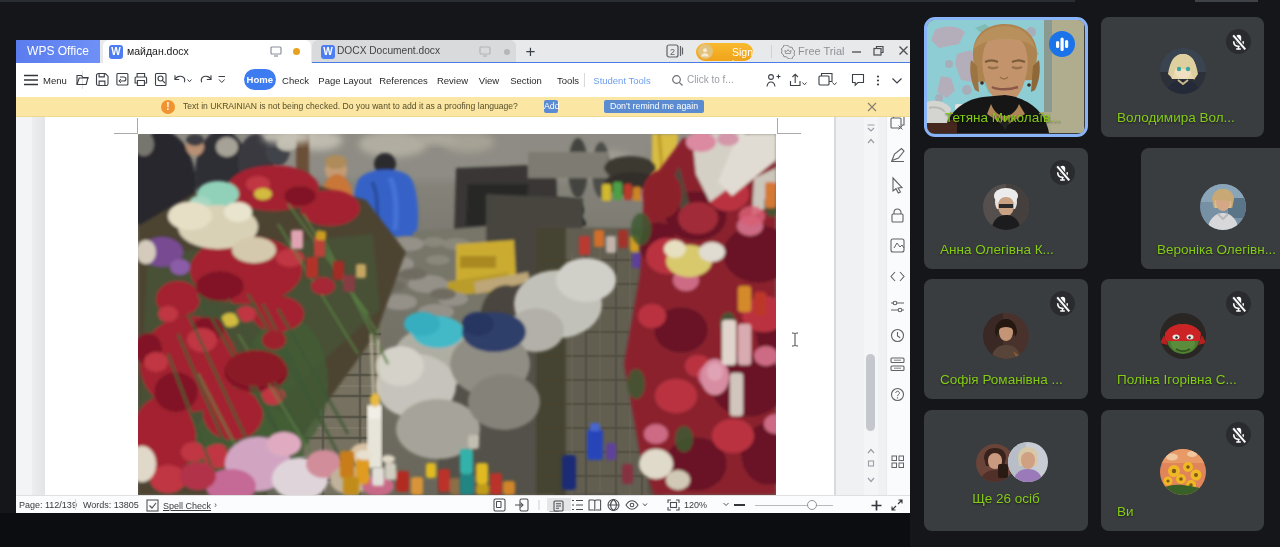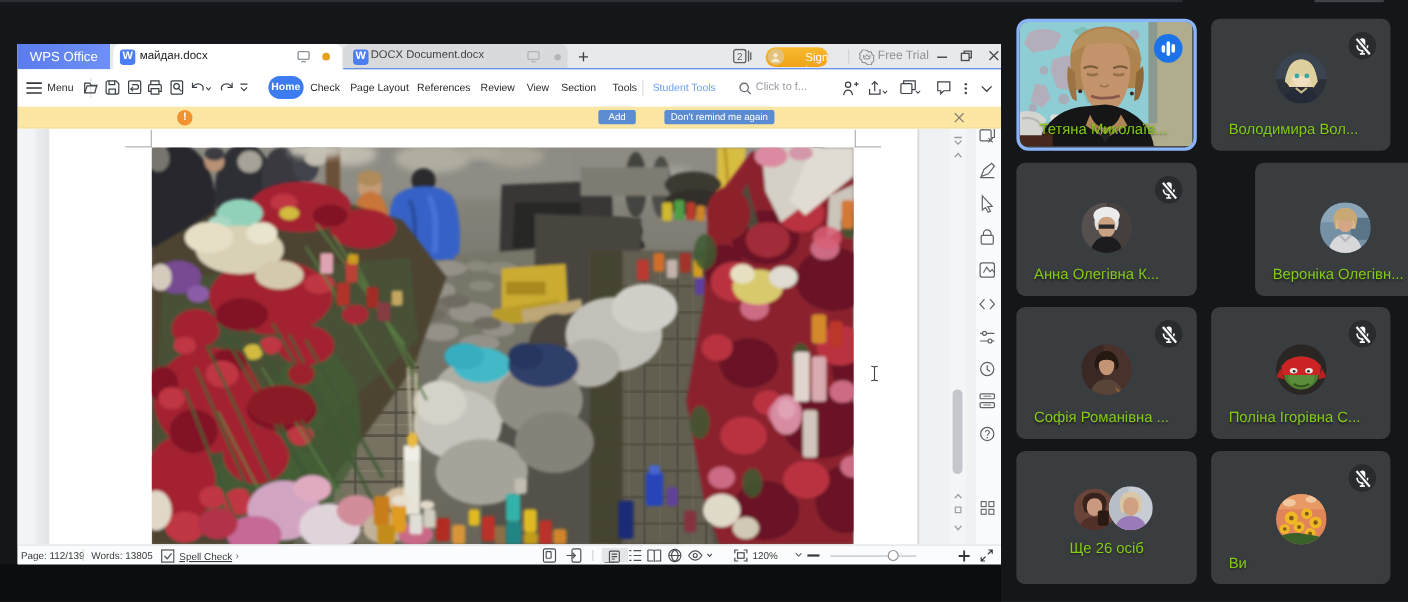--- a/index.html
+++ b/index.html
@@ -192,21 +192,22 @@
             <circle cx="112" cy="4.5" r="1.1"></circle>
             <circle cx="112" cy="8.5" r="1.1"></circle>
             <circle cx="112" cy="12.5" r="1.1"></circle>
           </g>
         <path d="M126.5 6.5l4.5 4.5 4.5-4.5" fill="none" stroke="#3c4046" stroke-width="1.2"></path>
       </svg>
     </div>
 
     <div id="ybar">
       <div class="abs" style="left:145px;top:2.8px;width:14px;height:14px;border-radius:50%;background:#f09330;color:#fff;font-size:10px;font-weight:bold;text-align:center;line-height:14px;">!</div>
-      <div class="ybtn" style="left:528px;width:34px;">Add</div>
+      <div class="txt">Text in UKRAINIAN is not being checked. Do you want to add it as a proofing language?</div>
+      <div class="ybtn" style="left:528px;width:14px;">Add</div>
       <div class="ybtn" style="left:588px;width:100px;">Don't remind me again</div>
       <svg class="abs" style="left:850px;top:4px;" width="12" height="12" viewBox="0 0 12 12">
           <path d="M2 2l8 8M10 2l-8 8" stroke="#8a8070" stroke-width="1.2"></path>
         </svg>
     </div>
 
     <div id="docarea">
       <div class="abs" style="left:0;top:0;width:16px;height:378.5px;background:#f2f4f6;"></div>
       <div class="abs" style="left:16px;top:0;width:13px;height:378.5px;background:linear-gradient(90deg,#eceef0,#e2e4e6);"></div>
       <div class="abs" style="left:29px;top:0;width:789px;height:378.5px;background:#fff;"></div>

